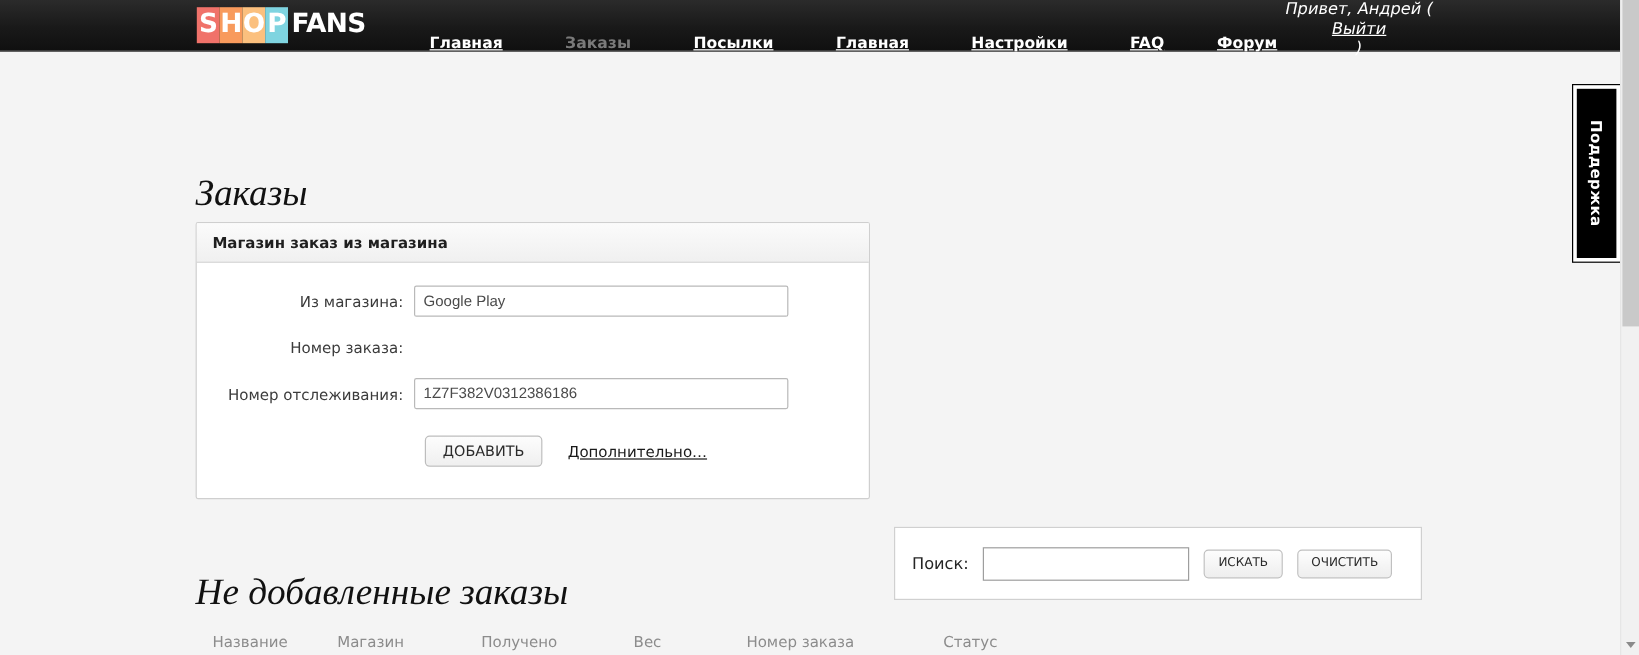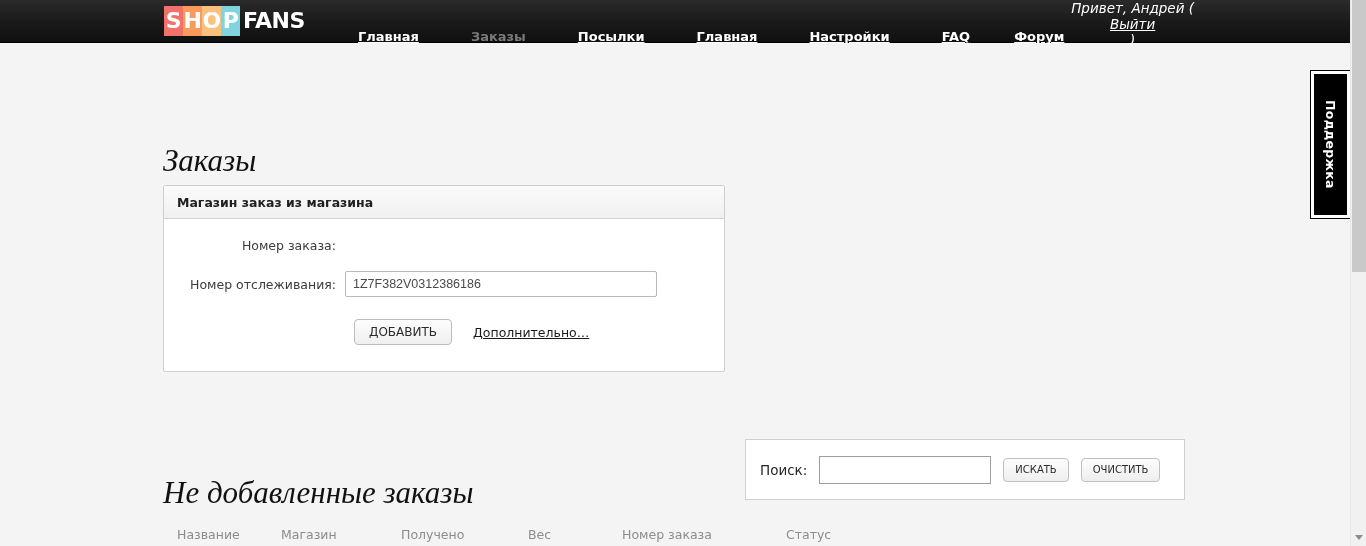--- a/index.html
+++ b/index.html
@@ -375,20 +375,24 @@
   </div>
 
   <div id="content">
 
     <h1 class="page-title title-orders">Заказы</h1>
 
     <div class="panel">
       <div class="panel-header">Магазин заказ из магазина</div>
       <div class="panel-body">
 
+        <div class="form-row">
+          <div class="form-label">Из магазина:</div>
+          <input class="form-input" type="text" value="Google Play" style="">
+        </div>
 
         <div class="form-row">
           <div class="form-label">Номер заказа:</div>
         </div>
 
         <div class="form-row">
           <div class="form-label">Номер отслеживания:</div>
           <input class="form-input" type="text" value="1Z7F382V0312386186" style="">
         </div>
 

